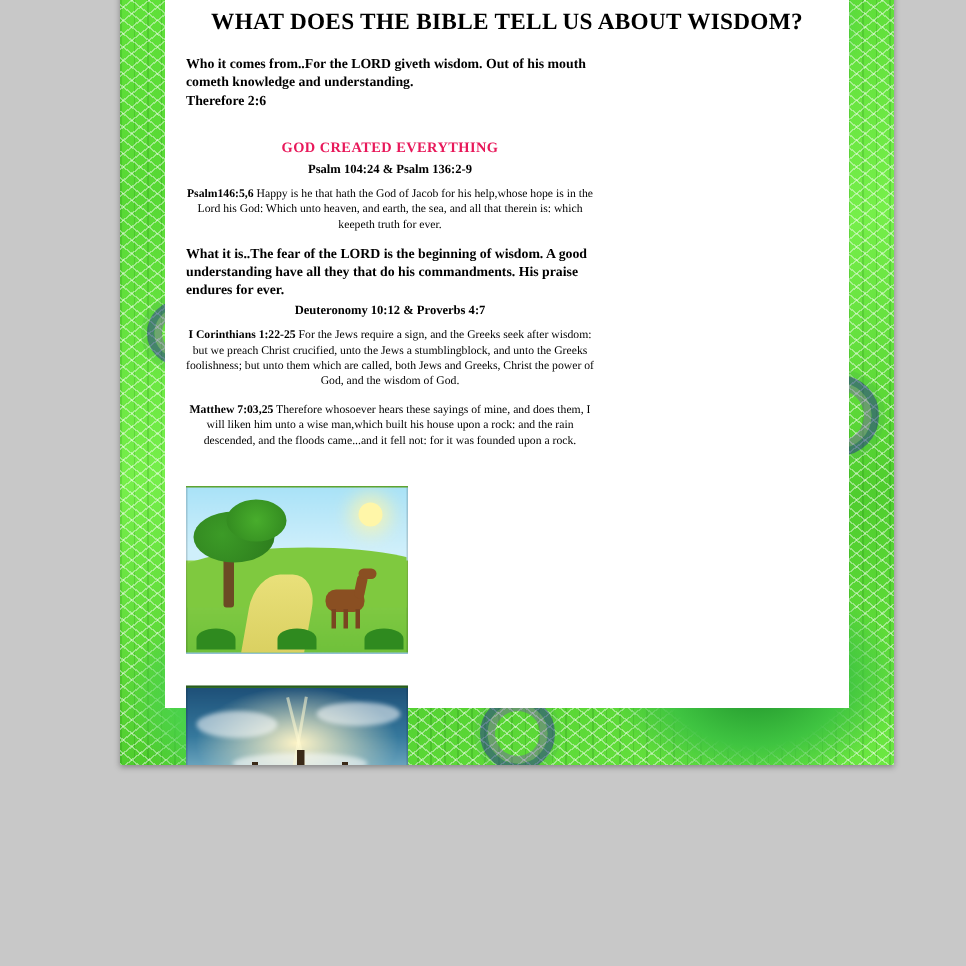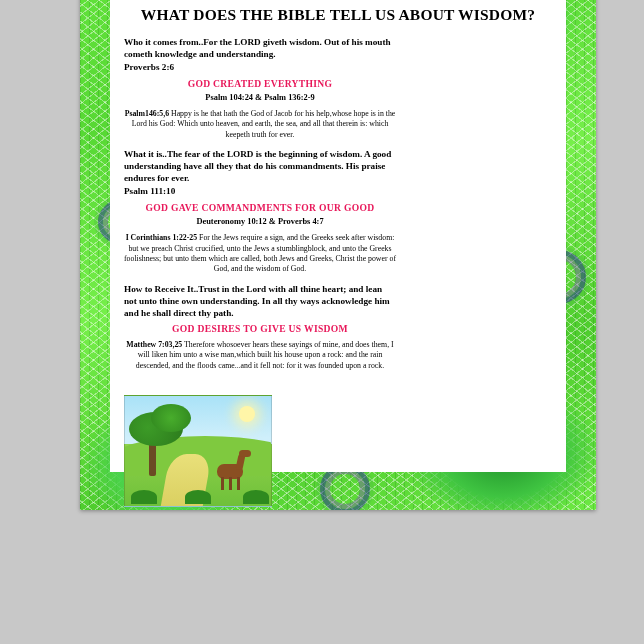--- a/index.html
+++ b/index.html
@@ -118,21 +118,21 @@
     text-align: left;
     margin-top: 1px;
   }
   .headline {
     font-family: "Liberation Serif", serif;
     font-weight: bold;
     font-size: 9.6px;
     line-height: 13px;
     color: #e8185a;
     text-align: center;
-    margin-top: 3px;
+    margin-top: 18px;
     letter-spacing: 0.3px;
   }
   .subref {
     font-family: "Liberation Serif", serif;
     font-weight: bold;
     font-size: 8.4px;
     line-height: 12px;
     color: #000;
     text-align: center;
     margin-top: 2px;
@@ -277,43 +277,39 @@
     <div class="sheet">
 
       <div class="poster-title">WHAT DOES THE BIBLE TELL US ABOUT WISDOM?</div>
 
       <div class="body-cols">
 
         <div class="col-text">
 
           <div class="block">
             <div class="lead">Who it comes from..For the LORD giveth wisdom. Out of his mouth cometh knowledge and understanding.</div>
-            <div class="ref">Proverbs 2:6</div>
+            <div class="ref">Therefore 2:6</div>
             <div class="headline">GOD CREATED EVERYTHING</div>
             <div class="subref">Psalm 104:24 &amp; Psalm 136:2-9</div>
             <div class="passage">
               <b>Psalm146:5,6</b>
               <span>Happy is he that hath the God of Jacob for his help,whose hope is in the Lord his God: Which unto heaven, and earth, the sea, and all that therein is: which keepeth truth for ever.</span>
             </div>
           </div>
 
           <div class="block">
             <div class="lead">What it is..The fear of the LORD is the beginning of wisdom. A good understanding have all they that do his commandments. His praise endures for ever.</div>
-            <div class="ref">Psalm 111:10</div>
-            <div class="headline">GOD GAVE COMMANDMENTS FOR OUR GOOD</div>
             <div class="subref">Deuteronomy 10:12 &amp; Proverbs 4:7</div>
             <div class="passage">
               <b>I Corinthians 1:22-25</b>
               <span>For the Jews require a sign, and the Greeks seek after wisdom: but we preach Christ crucified, unto the Jews a stumblingblock, and unto the Greeks foolishness; but unto them which are called, both Jews and Greeks, Christ the power of God, and the wisdom of God.</span>
             </div>
           </div>
 
           <div class="block">
-            <div class="lead">How to Receive It..Trust in the Lord with all thine heart; and lean not unto thine own understanding. In all thy ways acknowledge him and he shall direct thy path.</div>
-            <div class="headline">GOD DESIRES TO GIVE US WISDOM</div>
             <div class="passage">
               <b>Matthew 7:03,25</b>
               <span>Therefore whosoever hears these sayings of mine, and does them, I will liken him unto a wise man,which built his house upon a rock: and the rain descended, and the floods came...and it fell not: for it was founded upon a rock.</span>
             </div>
           </div>
 
         </div>
 
         <div class="col-images">
 

